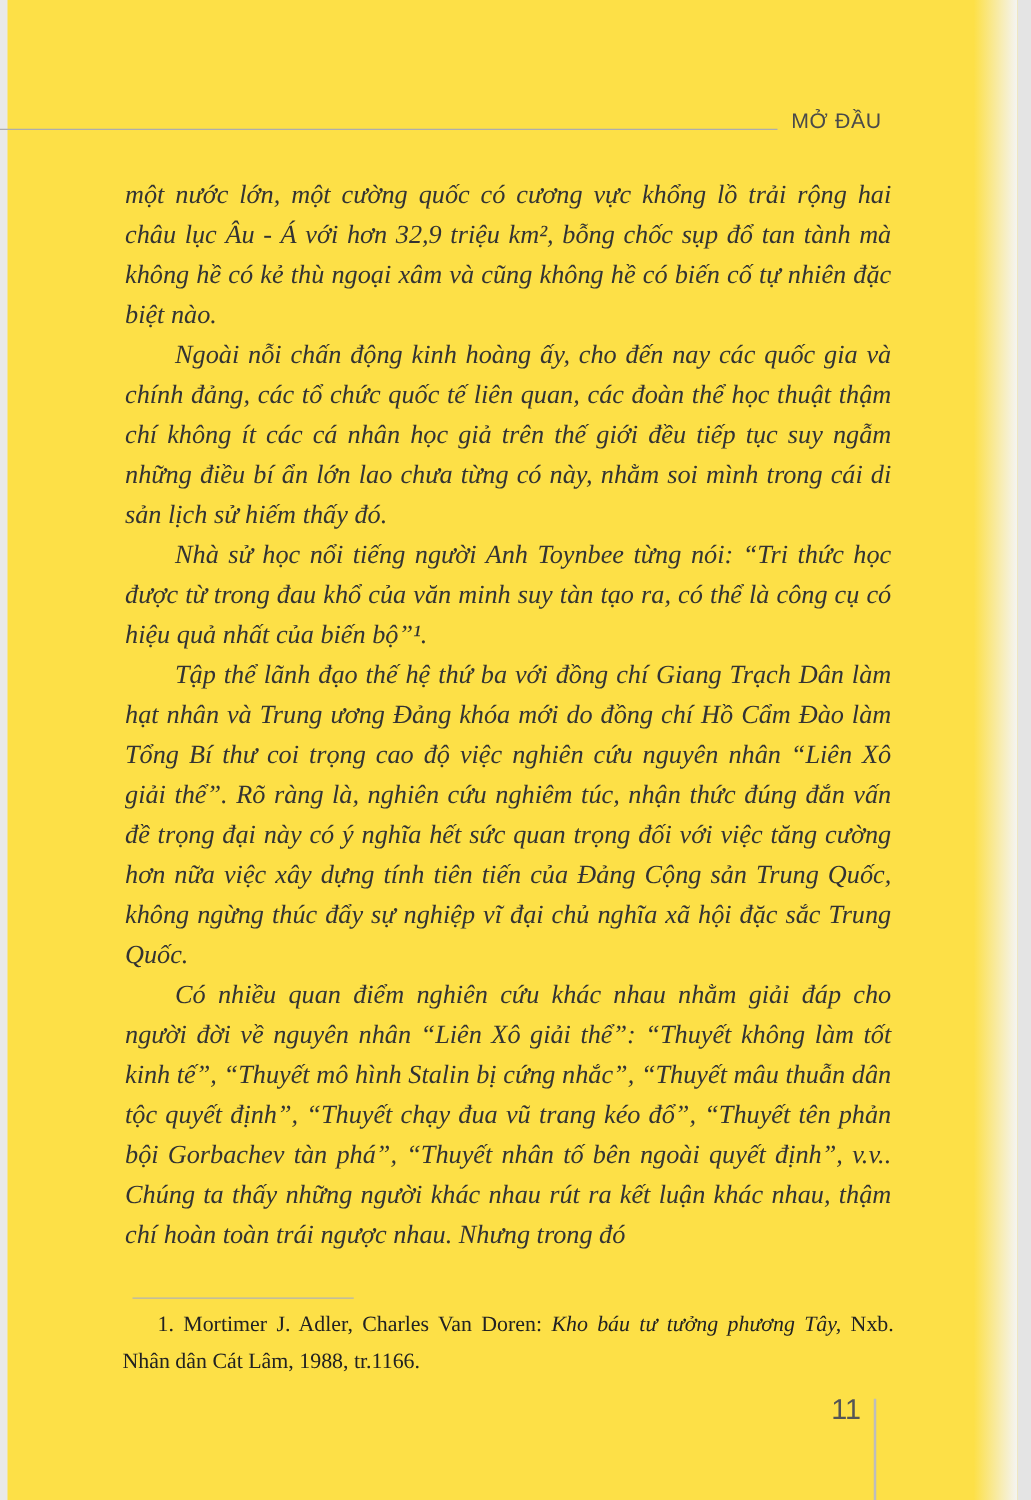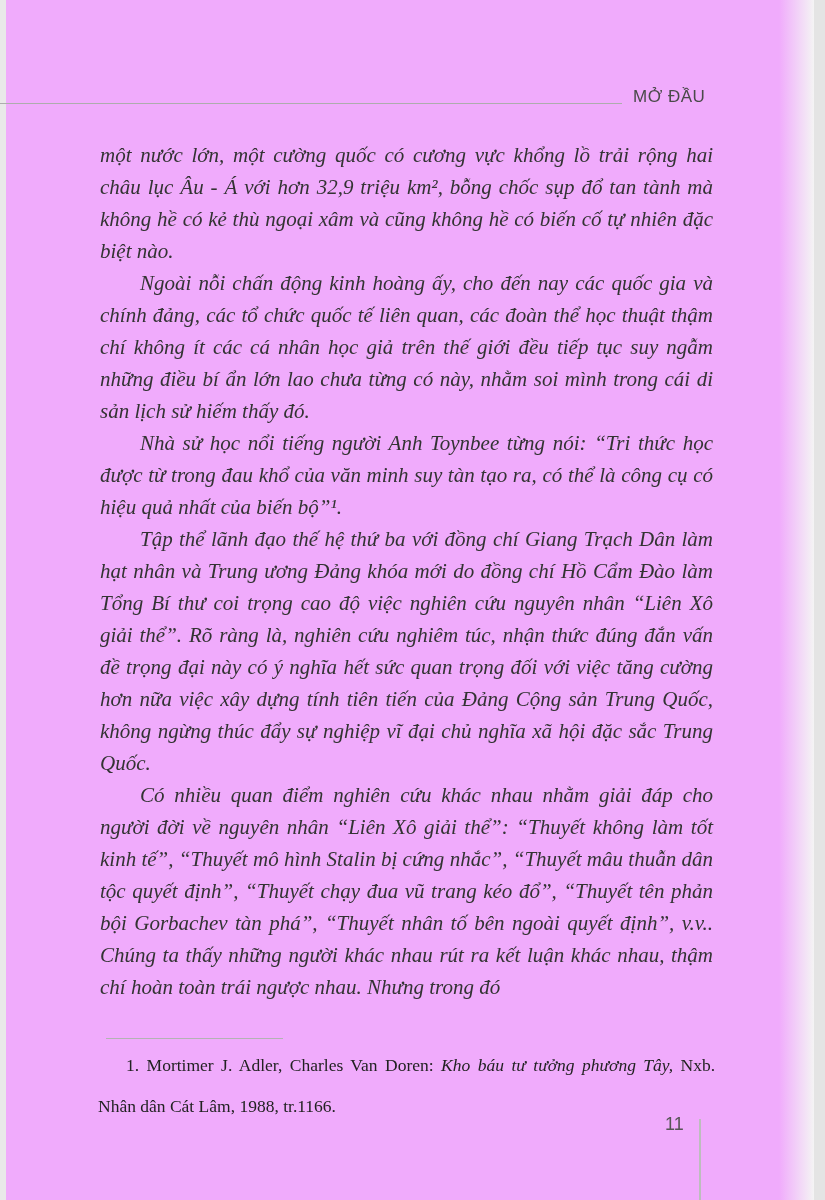--- a/index.html
+++ b/index.html
@@ -4,21 +4,21 @@
 <style>
   html, body {
     margin: 0;
     padding: 0;
     background: #ffffff;
   }
   .page {
     position: relative;
     width: 825px;
     height: 1200px;
-    background: #f0abfc;
+    background: #fde047;
     overflow: hidden;
     font-family: "Liberation Serif", "DejaVu Serif", serif;
   }
   
   .edge-left {
     position: absolute;
     left: 0; top: 0;
     width: 6px; height: 1200px;
     background: #e9e9e9;
   }
@@ -72,34 +72,34 @@
     position: absolute;
     left: 106px; top: 1038px;
     width: 177px; height: 1px;
     background: #b3b3b3;
   }
   .footnote {
     position: absolute;
     left: 98px; top: 1045px;
     width: 617px;
     font-size: 17.5px;
-    line-height: 41px;
+    line-height: 29px;
     color: #222222;
     text-align: justify;
     text-indent: 28px;
   }
   .fn-italic {
     font-style: italic;
   }
   
   .page-number {
     position: absolute;
     left: 665px; top: 1114px;
     font-family: "Liberation Sans", "DejaVu Sans", sans-serif;
-    font-size: 18px;
+    font-size: 23px;
     color: #555555;
     text-align: center;
   }
   .page-number-rule {
     position: absolute;
     left: 699px; top: 1119px;
     width: 2px; height: 81px;
     background: #bdbdbd;
   }
 </style>

